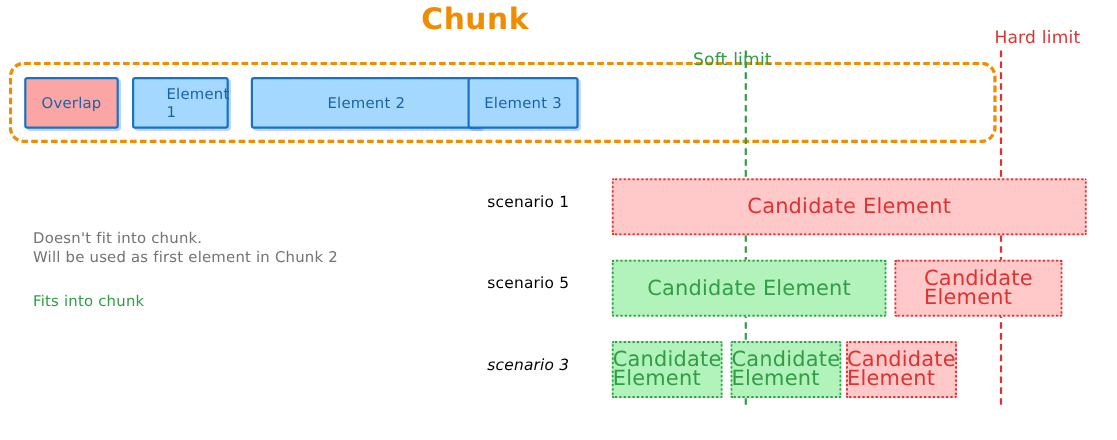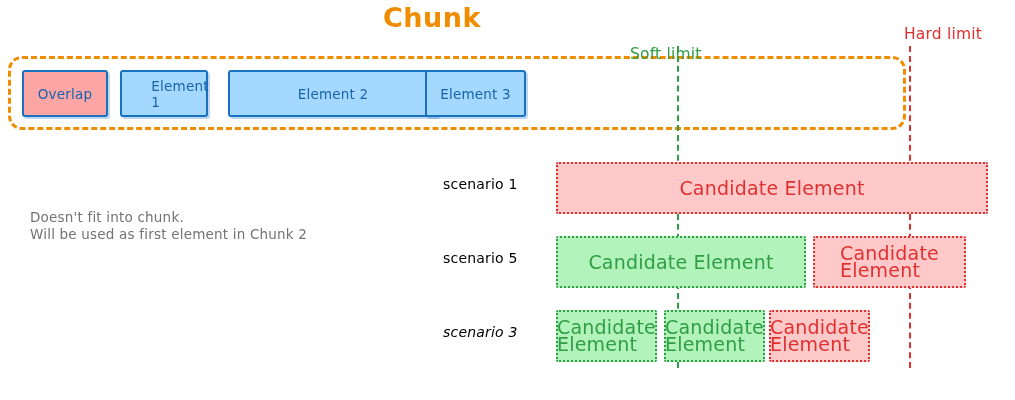--- a/index.html
+++ b/index.html
@@ -187,20 +187,21 @@
     </div>
 
   <div id="soft-limit-line" class="limit-line"></div>
   <div id="hard-limit-line" class="limit-line"></div>
 
   <div id="soft-limit-label" class="limit-label hand">Soft limit</div>
   <div id="hard-limit-label" class="limit-label hand">Hard limit</div>
 
   <div id="legend-red" class="legend-entry hand">Doesn't fit into chunk.
 Will be used as first element in Chunk 2</div>
+  <div id="legend-green" class="legend-entry hand">Fits into chunk</div>
 
   <div id="scenario-1-label" class="scenario-label hand">scenario 1</div>
   <div id="scenario-2-label" class="scenario-label hand">scenario 5</div>
   <div id="scenario-3-label" class="scenario-label hand">scenario 3</div>
 
   <div id="scenario-boxes">
       <div class="cand-box hand cand-red" style="left: 538px; top: 162px; width: 432px; height: 52px;">Candidate Element</div>
       <div class="cand-box hand cand-green" style="left: 538px; top: 236px; width: 250px; height: 52px;">Candidate Element</div>
       <div class="cand-box hand cand-red" style="left: 795px; top: 236px; width: 153px; height: 52px;">Candidate
 Element</div>

